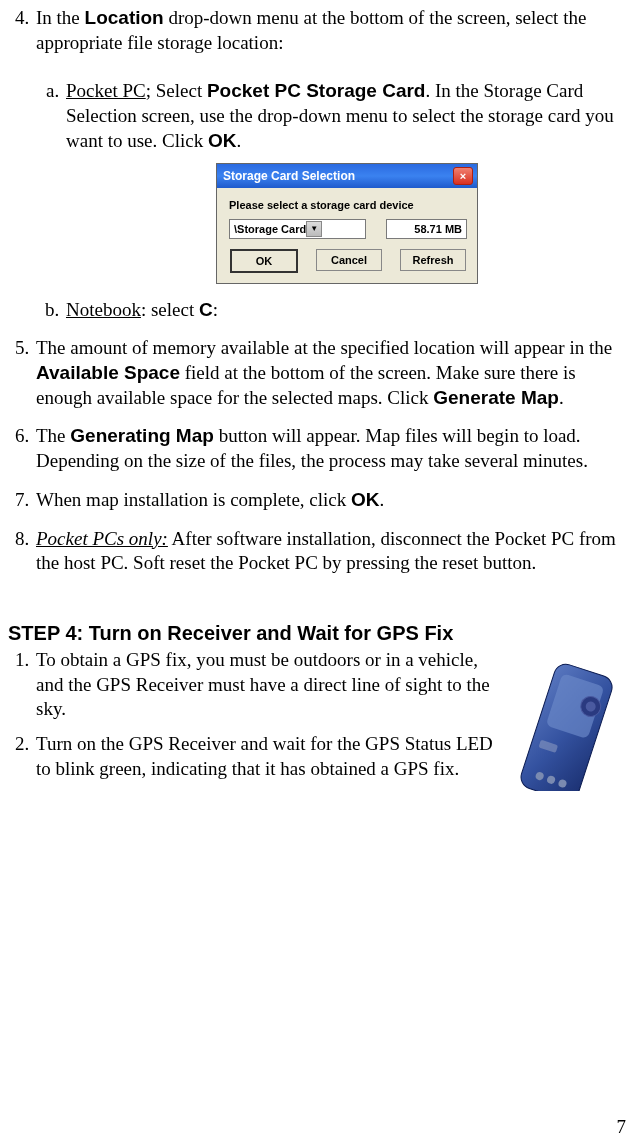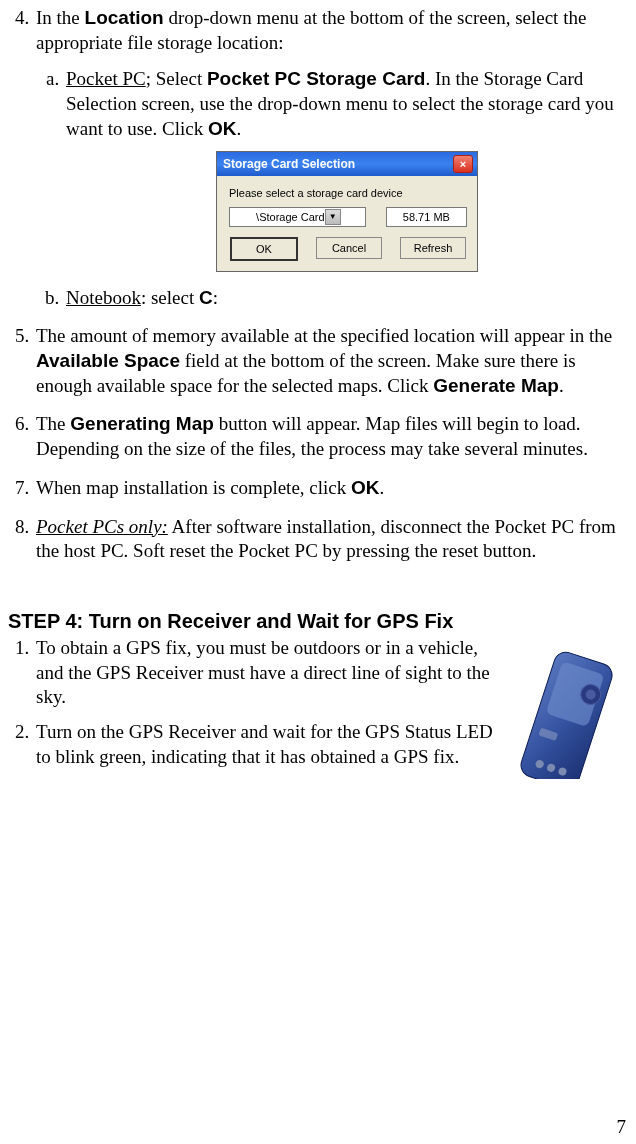--- a/index.html
+++ b/index.html
@@ -9,21 +9,21 @@
     margin: 0;
     padding: 6px 8px 0 8px;
     width: 636px;
     box-sizing: border-box;
     color: #000;
   }
   .arial { font-family: Arial, Helvetica, sans-serif; }
   .bold { font-weight: bold; }
   ol.main { margin: 0 0 0 0; padding-left: 26px; }
   ol.main > li { margin-bottom: 14px; padding-left: 2px; }
-  ol.sub { list-style-type: lower-alpha; margin: 12px 0 0 0; padding-left: 28px; }
+  ol.sub { list-style-type: lower-alpha; margin: 24px 0 0 0; padding-left: 28px; }
   ol.sub > li { margin-bottom: 14px; padding-left: 2px; }
   .under { text-decoration: underline; }
   .dialog-wrap { text-align: center; margin: 10px 0 8px 0; }
   .dialog {
     display: inline-block;
     width: 260px;
     border: 1px solid #666;
     text-align: left;
     font-family: Tahoma, Arial, sans-serif;
     font-size: 11px;
@@ -45,40 +45,40 @@
     border: 1px solid #b02010;
     border-radius: 3px;
     display: inline-flex;
     align-items: center;
     justify-content: center;
     color: #fff;
     font-weight: bold;
     font-size: 11px;
     line-height: 1;
   }
-  .dbody { padding: 10px 10px 10px 12px; }
+  .dbody { padding: 10px 10px 10px 12px; font-weight: bold; }
   .label { margin-bottom: 6px; }
   .row { display: flex; gap: 20px; align-items: center; margin-bottom: 10px; }
   .dropdown {
-    display: flex; align-items: center; justify-content: center;
+    display: flex; align-items: center; justify-content: flex-start;
     background: #fff; border: 1px solid #7a7a7a;
     width: 130px; height: 18px; padding: 0 2px 0 4px;
     font-size: 11px;
   }
   .dropdown .arrow {
     width: 14px; height: 14px;
     background: linear-gradient(to bottom, #ddd, #bbb);
     border: 1px solid #888;
     display: inline-flex; align-items: center; justify-content: center;
     font-size: 8px;
   }
   .readonly {
     background: #fff; border: 1px solid #7a7a7a;
     width: 72px; height: 18px; padding: 0 4px; line-height: 18px;
-    text-align: center; font-size: 11px;
+    text-align: right; font-size: 11px;
   }
   .btnrow { display: flex; gap: 18px; justify-content: center; }
   .wbtn {
     width: 64px; height: 20px;
     background: #ece9d8;
     border: 1px solid #888;
     font-size: 11px;
     display: inline-flex; align-items: center; justify-content: center;
   }
   .wbtn.default { border: 2px solid #333; }

